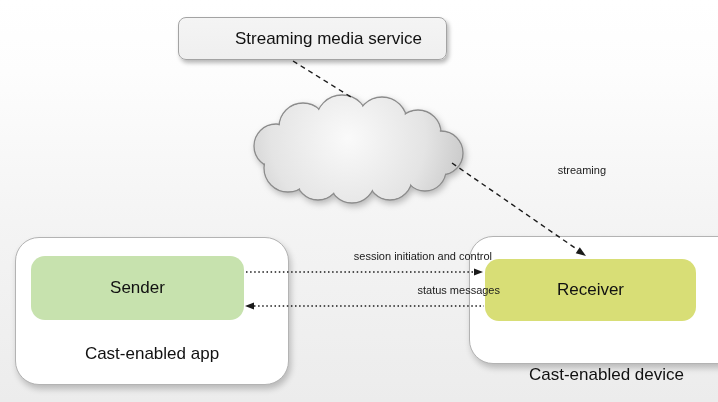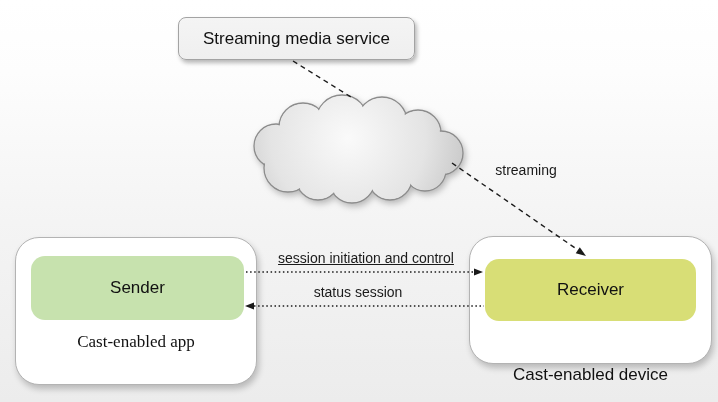--- a/index.html
+++ b/index.html
@@ -7,21 +7,21 @@
     font-family: "Liberation Sans", "DejaVu Sans", sans-serif;
     color: #111;
   }
   .canvas {
     position: relative;
     width: 718px;
     height: 402px;
     overflow: hidden;
     background: linear-gradient(180deg, #ffffff 0%, #fdfdfd 18%, #f4f4f4 55%, #ececec 100%);
   }
-  .abs { position: absolute; }
+  .abs { position: absolute; padding-left: 32px; }
 
   
   .service-box {
     left: 178px; top: 17px; width: 235px; height: 41px;
     background: linear-gradient(180deg, #f4f4f4, var(--service-fill, #eeeeee));
     border: 1px solid #a3a3a3;
     border-radius: 8px;
     box-shadow: 2px 3px 4px rgba(0,0,0,0.28);
     display: flex; align-items: center; justify-content: center;
     font-size: 17px;
@@ -30,25 +30,25 @@
 
   
   .internet-label {
     left: 296px; top: 137px; width: 120px;
     text-align: center; font-size: 17px;
     z-index: 4;
   }
 
   
   .conn-label {
-    font-size: 14px; text-align: center; z-index: 4;
+    font-size: 11px; text-align: right; z-index: 4;
     color: #1a1a1a;
   }
   .streaming-content-label { left: 478px; top: 162px; width: 96px; line-height: 16px; }
-  .session-label { left: 256px; top: 250px; width: 220px; text-decoration: underline; }
+  .session-label { left: 240px; top: 250px; width: 220px; }
   .status-label  { left: 248px; top: 284px; width: 220px; }
 
   
   .card {
     background: #ffffff;
     border: 1px solid #b3b3b3;
     border-radius: 24px;
     box-shadow: 2px 4px 6px rgba(0,0,0,0.22);
     z-index: 2;
   }
@@ -62,21 +62,21 @@
     font-size: 17px;
     text-align: center;
   }
   .sender-inner   { left: 15px; top: 18px; width: 213px; height: 64px; background: var(--sender-fill, #c7e2ae); }
   .receiver-inner { left: 15px; top: 22px; width: 211px; height: 62px; background: var(--receiver-fill, #d8de76); }
 
   .card-caption {
     position: absolute; left: 0; right: 0;
     text-align: center; font-size: 17px; line-height: 24px;
   }
-  .sender-caption   { top: 92px; font-family: Liberation Serif, serif; }
+  .sender-caption   { top: 104px; }
   .receiver-caption { top: 94px; margin-top: 32px; }
 
   
   svg.overlay {
     position: absolute; left: 0; top: 0;
     z-index: 3; pointer-events: none;
   }
   .cloud-shape { filter: drop-shadow(2px 3px 3px rgba(0,0,0,0.25)); }
   .cloud-stroked { stroke: var(--cloud-stroke, #8c8c8c); stroke-width: 1.3; }
   .conn { stroke: var(--line, #1a1a1a); fill: none; }
@@ -159,15 +159,15 @@
     <line class="conn dotted" x1="254" y1="306" x2="484" y2="306"></line>
     <polygon class="arrowhead" points="0,0 -9,-3.4 -9,3.4" transform="translate(245,306) rotate(180)"></polygon>
   </svg>
 
 
   <div class="abs conn-label streaming-content-label">
     <div>streaming</div>
   </div>
 
   <div class="abs conn-label session-label">session initiation and control</div>
-  <div class="abs conn-label status-label">status session</div>
+  <div class="abs conn-label status-label">status messages</div>
 
 </div>
 
 </body></html>

